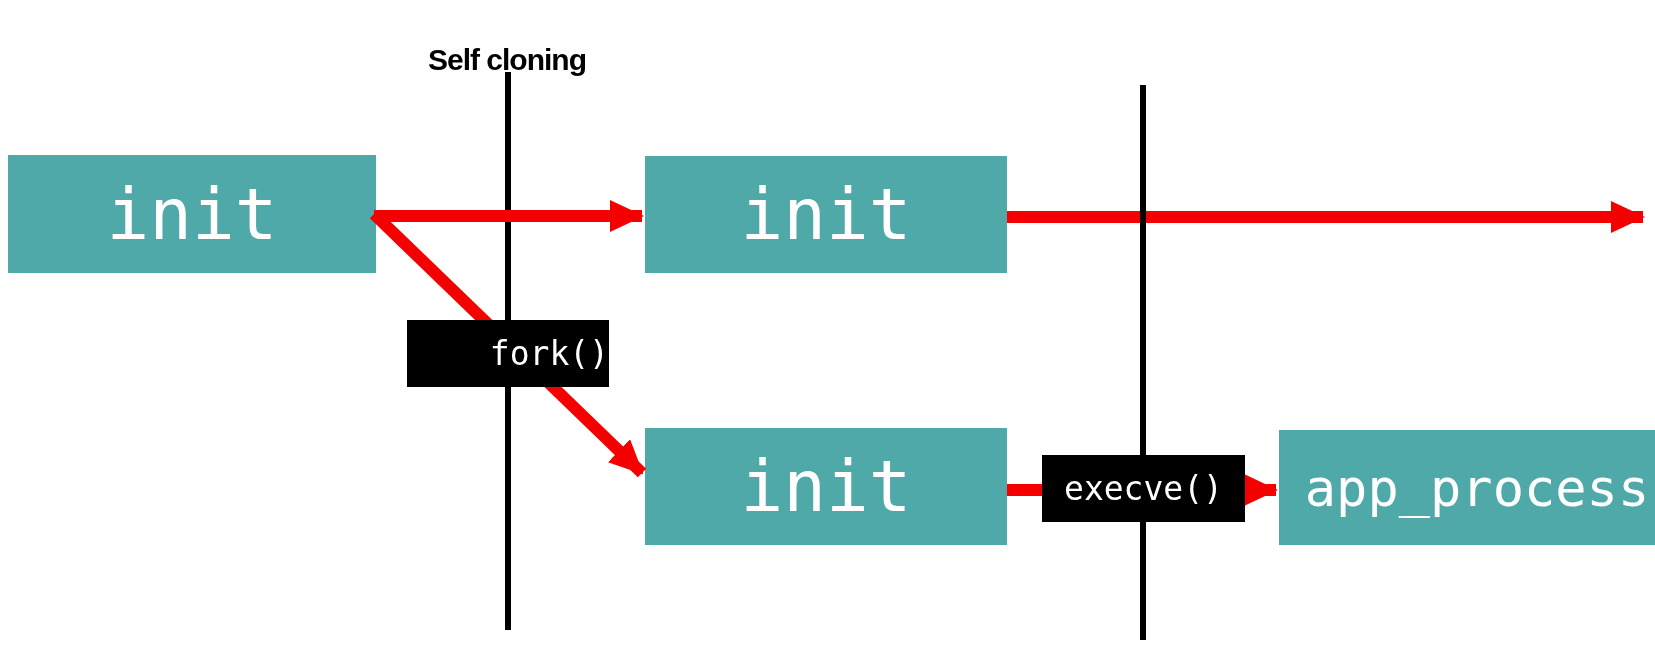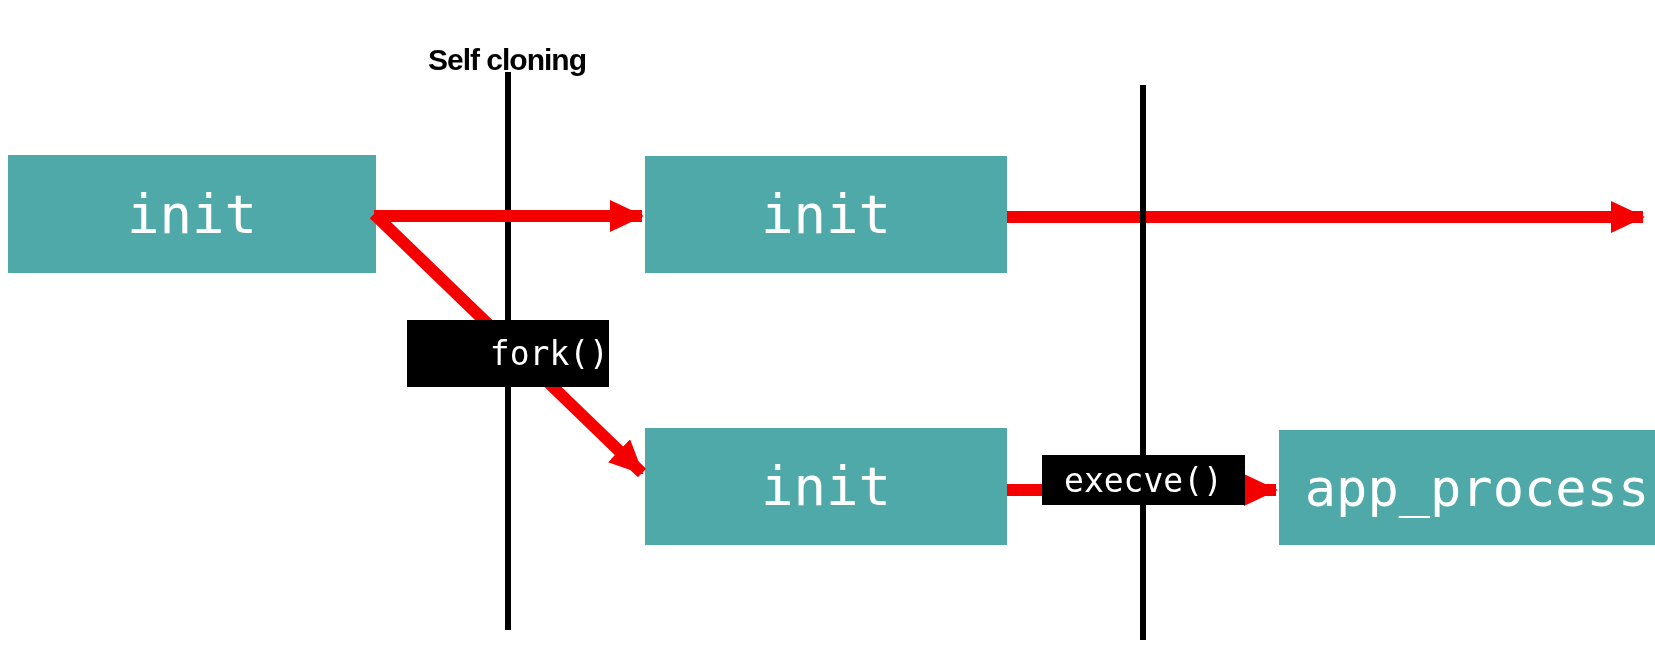--- a/index.html
+++ b/index.html
@@ -32,41 +32,41 @@
   .title-execute-program { left: 931px; }
 
   .proc-box {
     position: absolute;
     background: var(--teal, #4FA9A9);
     color: #fff;
     display: flex;
     align-items: center;
     justify-content: center;
     font-family: "DejaVu Sans Mono", monospace;
-    font-size: 54px;
+    font-size: 71px;
     z-index: 1;
   }
   .box-init1 { left: 8px;    top: 155px; width: 368px; height: 118px; }
   .box-init2 { left: 645px;  top: 156px; width: 362px; height: 117px; }
   .box-init3 { left: 645px;  top: 428px; width: 362px; height: 117px; }
   .box-app   { left: 1279px; top: 430px; width: 370px; height: 115px; font-size: 52px; padding-left: 13px; }
 
   .syscall-label {
     position: absolute;
     background: var(--black, #000);
     color: #fff;
     display: flex;
     align-items: center;
     justify-content: center;
     font-family: "DejaVu Sans Mono", monospace;
     font-size: 33px;
     z-index: 3;
   }
   .label-fork   { left: 407px;  top: 320px; width: 202px; height: 67px; justify-content: flex-end; }
-  .label-execve { left: 1042px; top: 455px; width: 203px; height: 50px; }
+  .label-execve { left: 1042px; top: 455px; width: 203px; height: 67px; }
 
   svg.overlay {
     position: absolute;
     left: 0;
     top: 0;
     z-index: 2;
   }
   .timeline { stroke: var(--black, #000); stroke-width: 6; }
   .red-arrow { stroke: var(--red, #F40000); stroke-width: 12; fill: none; }
   .red-head { fill: var(--red, #F40000); }

